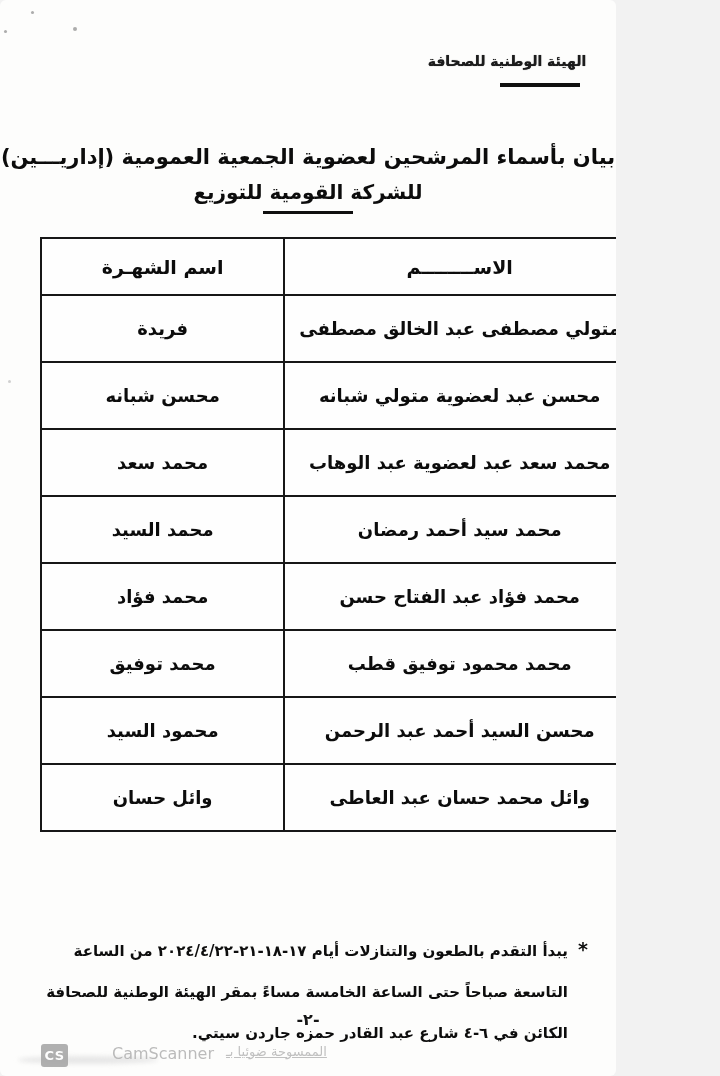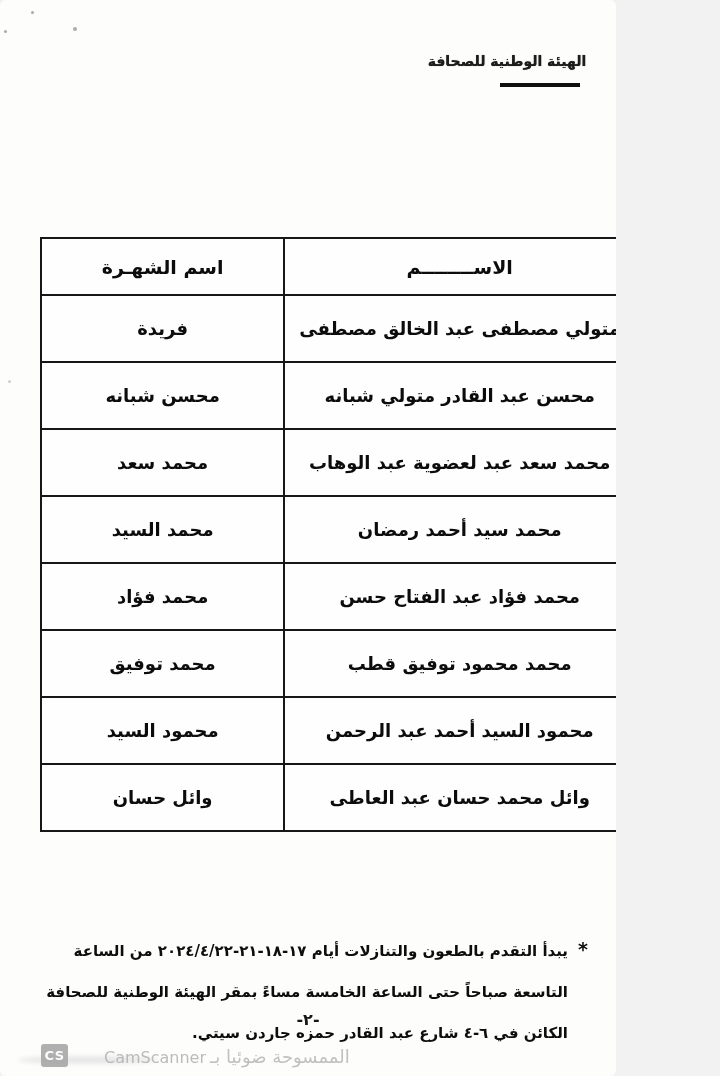--- a/index.html
+++ b/index.html
@@ -82,67 +82,72 @@
   .num-ltr{ direction:ltr; unicode-bidi:bidi-override; }
 
   .pagenum{
     position:absolute; top:1010px; left:0; right:0;
     text-align:center; font-weight:700; font-size:16px; color:#151515;
   }
 
   
   .watermark{
     position:absolute; left:5px; top:1044px;
-    display:flex; align-items:flex-end; gap:4px;
+    display:flex; align-items:flex-start; gap:12px;
     opacity:.85;
     padding-left:36px;
   }
   .cs-badge{
     display:inline-flex; align-items:center; justify-content:center;
     width:27px; height:23px; border-radius:3px;
     background:#a3a3a3; color:#fff;
     font-size:13px; font-weight:700; letter-spacing:.5px;
   }
   .cs-brand{ font-size:16px; color:#b0b0b0;margin-left:32px; }
-  .cs-arabic{ font-size:18px; color:#b6b6b6; font-weight:400; }
+  .cs-arabic{ font-size:13px; color:#b6b6b6; font-weight:400;text-decoration:underline; }
 </style>
 </head>
 <body>
 
 <div class="page">
 
   <div class="speck s1"></div>
   <div class="speck s2"></div>
   <div class="speck s3"></div>
   <div class="speck s4"></div>
   <div class="smudge"></div>
 
   <div class="stamp" dir="rtl">
     <div>الهيئة الوطنية للصحافة</div>
     <div class="stamp-rule"></div>
   </div>
 
+  <div class="title" dir="rtl">
+    <div class="t1">بيان بأسماء المرشحين لعضوية الجمعية العمومية (إداريـــين)</div>
+    <div class="t2">للشركة القومية للتوزيع</div>
+    <div class="title-rule"></div>
+  </div>
 
   <table class="roster" dir="rtl">
     <thead>
       <tr>
         <th class="c-num">م</th>
         <th class="c-name">الاســــــــم</th>
         <th class="c-alias">اسم الشهـرة</th>
       </tr>
     </thead>
     <tbody>
       <tr>
         <td class="c-num">١٠</td>
         <td class="c-name">متولي مصطفى عبد الخالق مصطفى</td>
         <td class="c-alias">فريدة</td>
       </tr>
       <tr>
         <td class="c-num">١١</td>
-        <td class="c-name">محسن عبد القادر متولي شبانه</td>
+        <td class="c-name">محسن عبد لعضوية متولي شبانه</td>
         <td class="c-alias">محسن شبانه</td>
       </tr>
       <tr>
         <td class="c-num">١٢</td>
         <td class="c-name">محمد سعد عبد لعضوية عبد الوهاب</td>
         <td class="c-alias">محمد سعد</td>
       </tr>
       <tr>
         <td class="c-num">١٣</td>
         <td class="c-name">محمد سيد أحمد رمضان</td>
@@ -153,21 +158,21 @@
         <td class="c-name">محمد فؤاد عبد الفتاح حسن</td>
         <td class="c-alias">محمد فؤاد</td>
       </tr>
       <tr>
         <td class="c-num">١٥</td>
         <td class="c-name">محمد محمود توفيق قطب</td>
         <td class="c-alias">محمد توفيق</td>
       </tr>
       <tr>
         <td class="c-num">١٦</td>
-        <td class="c-name">محمود السيد أحمد عبد الرحمن</td>
+        <td class="c-name">محسن السيد أحمد عبد الرحمن</td>
         <td class="c-alias">محمود السيد</td>
       </tr>
       <tr>
         <td class="c-num">١٧</td>
         <td class="c-name">وائل محمد حسان عبد العاطى</td>
         <td class="c-alias">وائل حسان</td>
       </tr>
     </tbody>
   </table>
 

